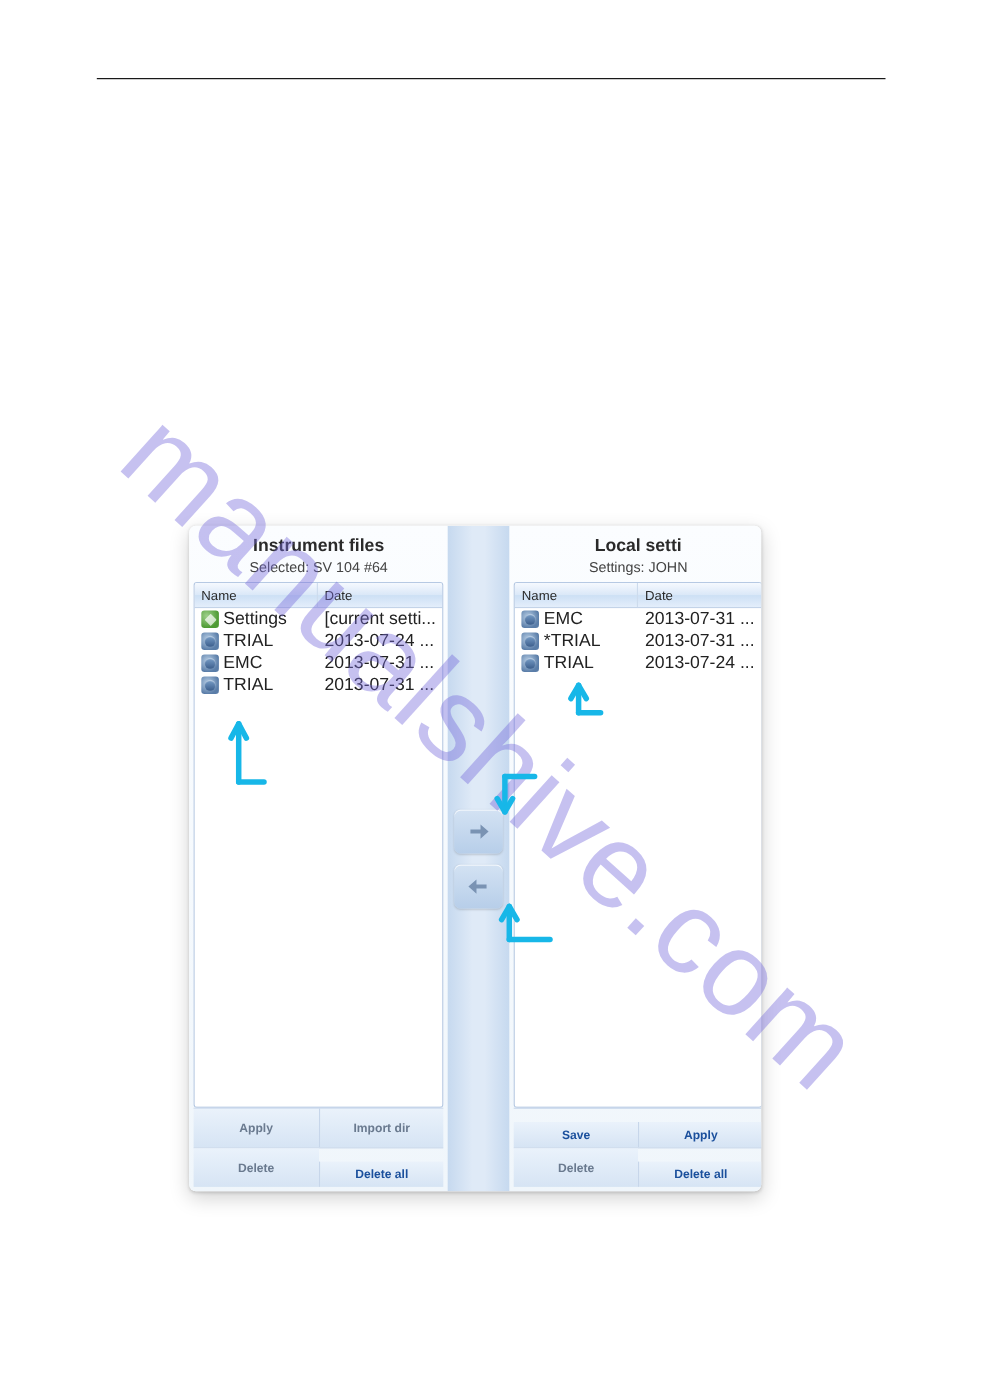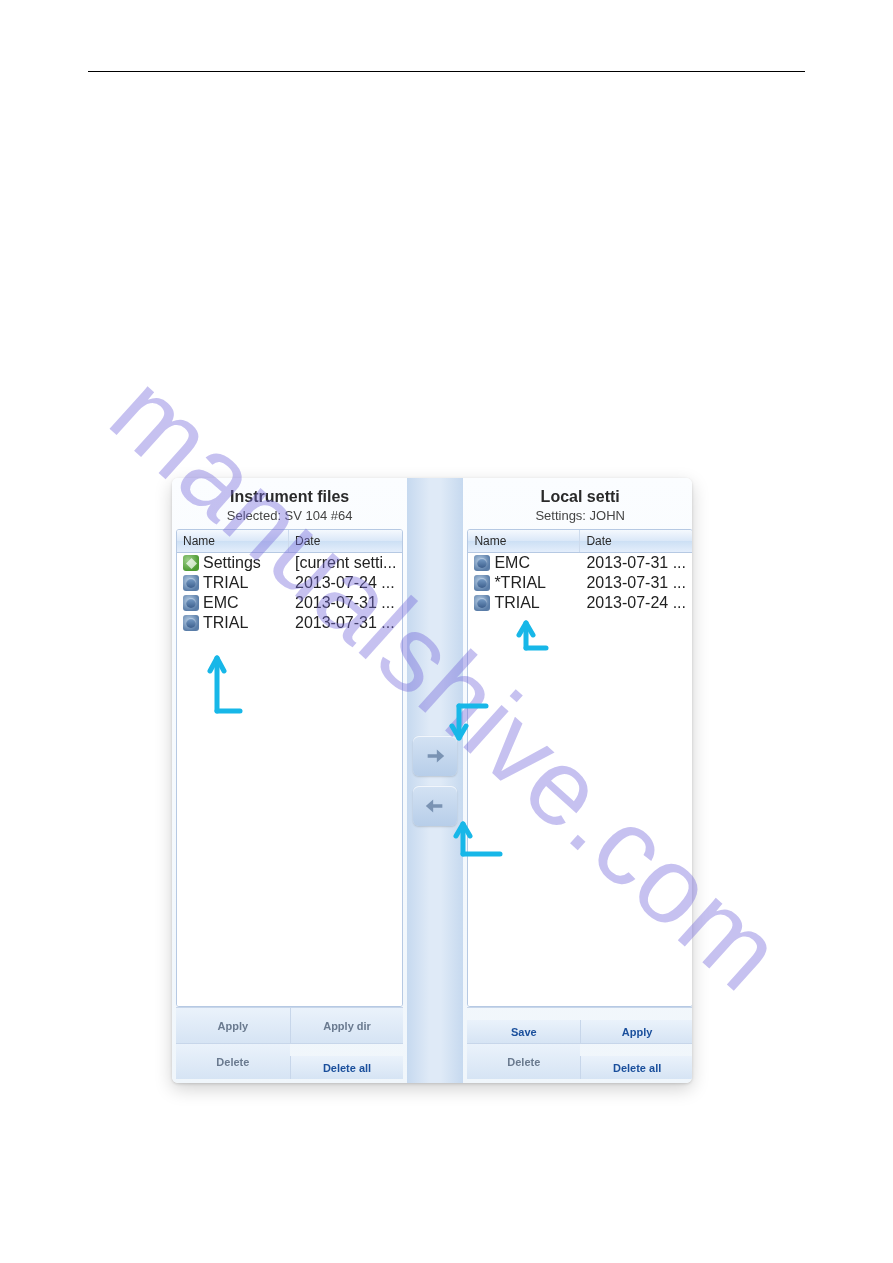--- a/index.html
+++ b/index.html
@@ -225,21 +225,21 @@
           <div class="cell" style="width:112px">
               <span class="ico ico-setup"></span>
               <span>TRIAL</span>
             </div>
           <div class="cell" style="flex:1">2013-07-31 ...</div>
         </div>
       </div>
     </div>
     <div class="btn-row">
       <div class="btn">Apply</div>
-      <div class="btn">Apply dir</div>
+      <div class="btn">Import dir</div>
     </div>
     <div class="btn-row">
       <div class="btn">Delete</div>
       <div class="btn accent">Delete all</div>
     </div>
   </div>
 
   <div class="mid-col">
     <div class="mid-btn" title="→">
       <svg viewBox="0 0 24 24">

